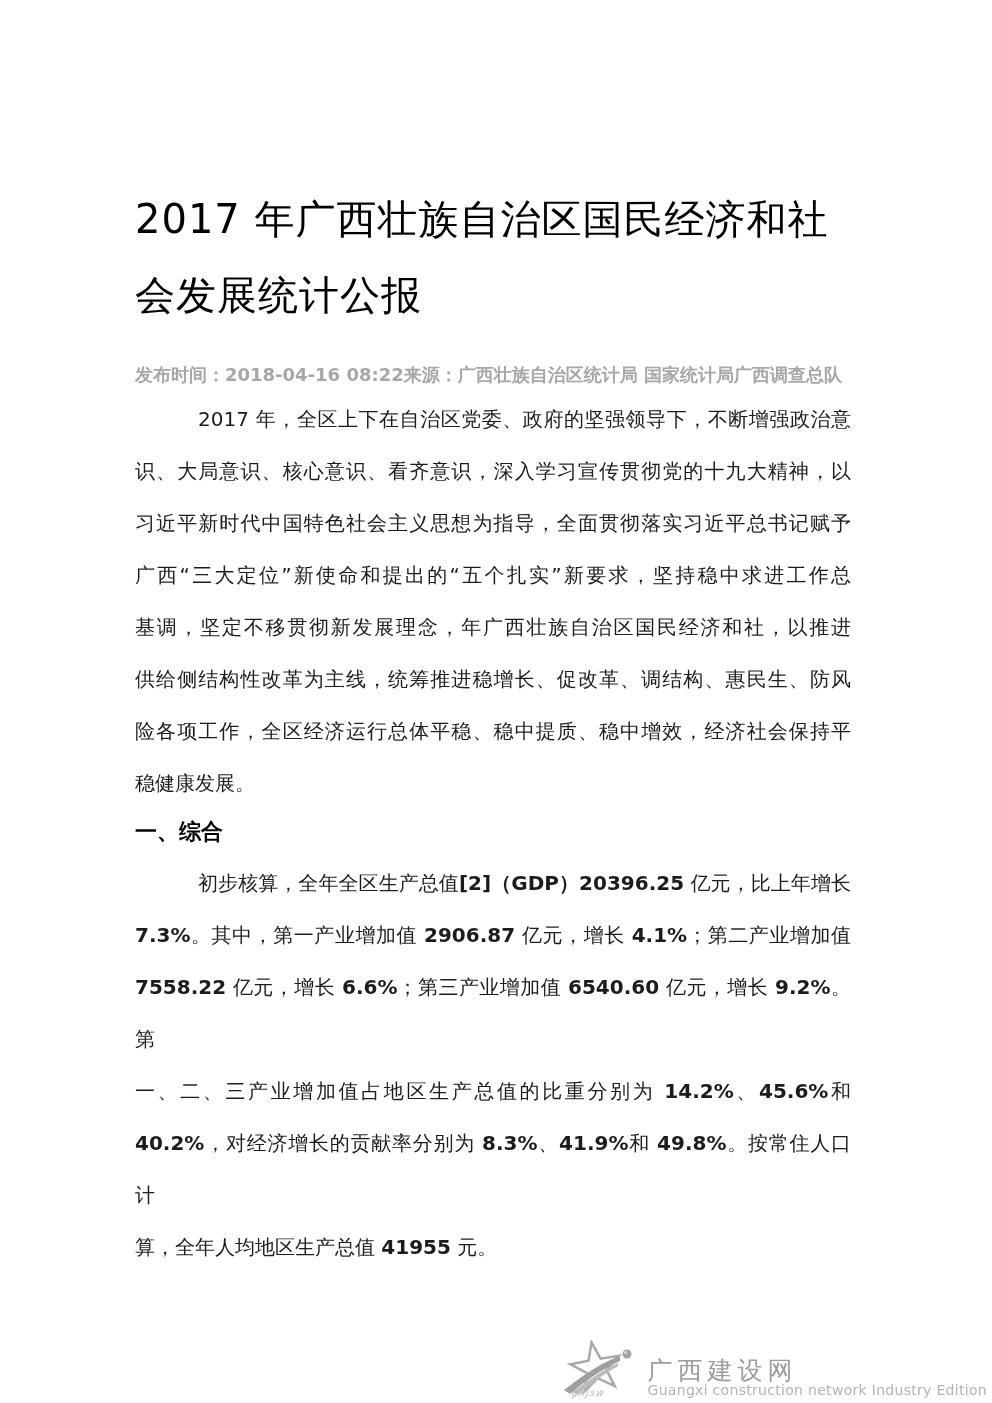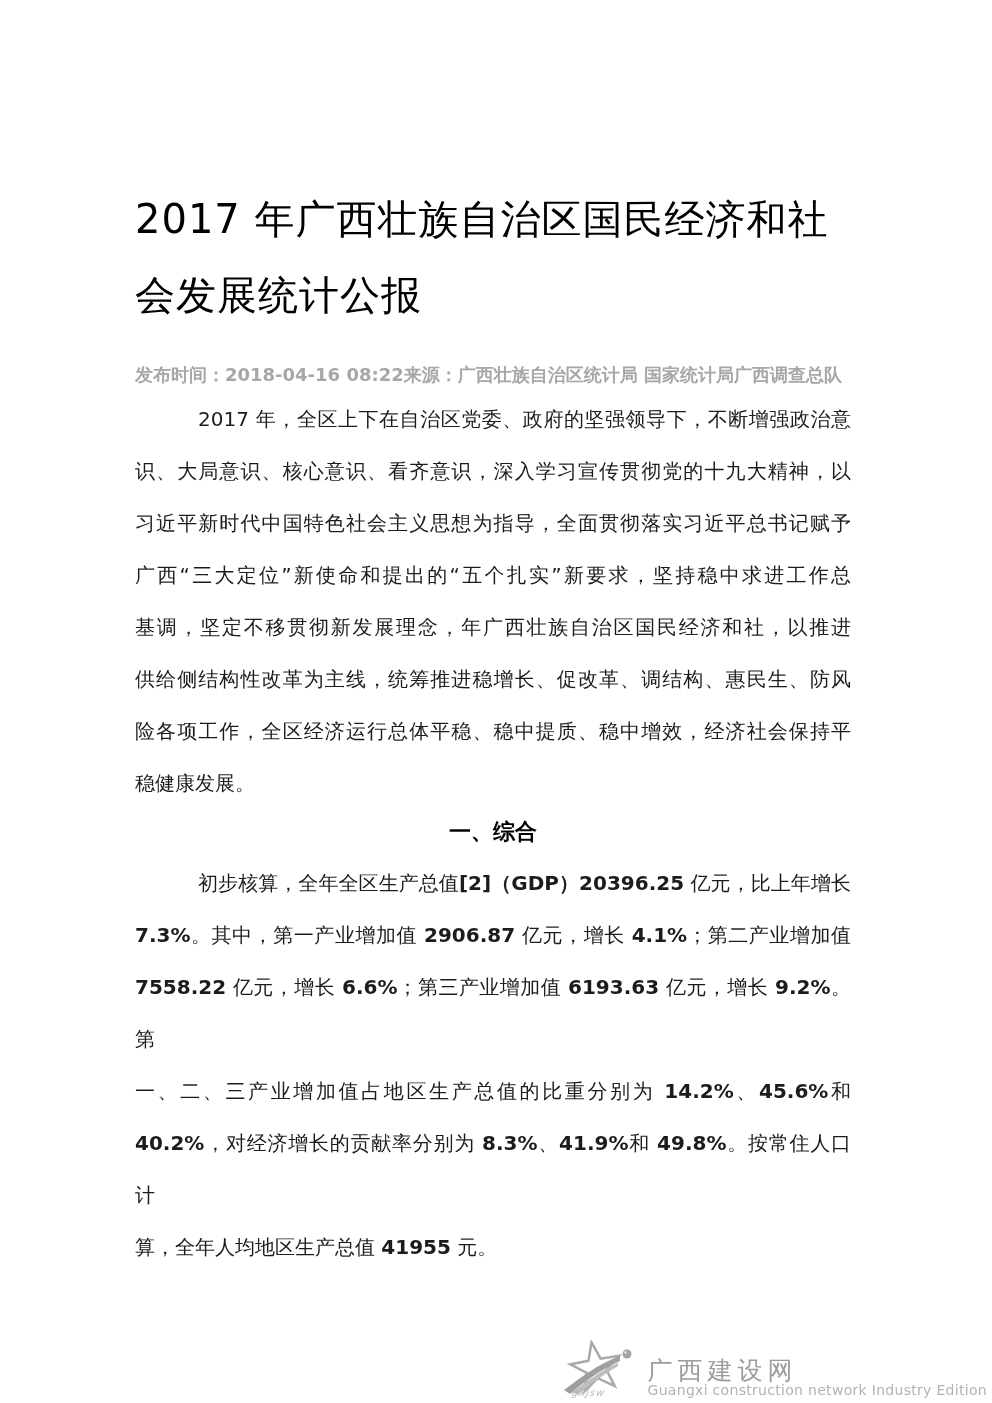--- a/index.html
+++ b/index.html
@@ -45,21 +45,20 @@
   .body-line.indent { text-indent: 63px; }
   .body-line.last {
     text-align-last: left;
   }
   .body-line b { font-weight: 700; }
   .section-heading {
     font-size: 22px;
     line-height: 42px;
     font-weight: 700;
     color: #000000;
-    text-align: center;
     margin-top: 2px;
     margin-bottom: 4px;
   }
   
   .watermark {
     position: absolute;
     right: 5px;
     bottom: 5px;
     display: flex;
     align-items: flex-end;
@@ -118,21 +117,21 @@
         <div class="body-line"><span>广西“三大定位”新使命和提出的“五个扎实”新要求，坚持稳中求进工作总</span></div>
         <div class="body-line"><span>基调，坚定不移贯彻新发展理念，年广西壮族自治区国民经济和社，以推进</span></div>
         <div class="body-line"><span>供给侧结构性改革为主线，统筹推进稳增长、促改革、调结构、惠民生、防风</span></div>
         <div class="body-line"><span>险各项工作，全区经济运行总体平稳、稳中提质、稳中增效，经济社会保持平</span></div>
         <div class="body-line last"><span>稳健康发展。</span></div>
       </div>
       <div class="section-heading">一、综合</div>
       <div class="para">
         <div class="body-line indent"><span>初步核算，全年全区生产总值</span><b>[2]（GDP）20396.25</b><span> 亿元，比上年增长</span></div>
         <div class="body-line"><b>7.3%</b><span>。其中，第一产业增加值 </span><b>2906.87</b><span> 亿元，增长 </span><b>4.1%</b><span>；第二产业增加值</span></div>
-        <div class="body-line"><b>7558.22</b><span> 亿元，增长 </span><b>6.6%</b><span>；第三产业增加值 </span><b>6193.63</b><span> 亿元，增长 </span><b>9.2%</b><span>。第</span></div>
+        <div class="body-line"><b>7558.22</b><span> 亿元，增长 </span><b>6.6%</b><span>；第三产业增加值 </span><b>6540.60</b><span> 亿元，增长 </span><b>9.2%</b><span>。第</span></div>
         <div class="body-line"><span>一、二、三产业增加值占地区生产总值的比重分别为 </span><b>14.2%</b><span>、</span><b>45.6%</b><span>和</span></div>
         <div class="body-line"><b>40.2%</b><span>，对经济增长的贡献率分别为 </span><b>8.3%</b><span>、</span><b>41.9%</b><span>和 </span><b>49.8%</b><span>。按常住人口计</span></div>
         <div class="body-line last"><span>算，全年人均地区生产总值 </span><b>41955</b><span> 元。</span></div>
       </div>
     </div>
 </div>
 
 <div class="watermark">
   <div class="star-wrap">
     <svg width="84" height="58" viewBox="0 0 84 58" aria-hidden="true">

